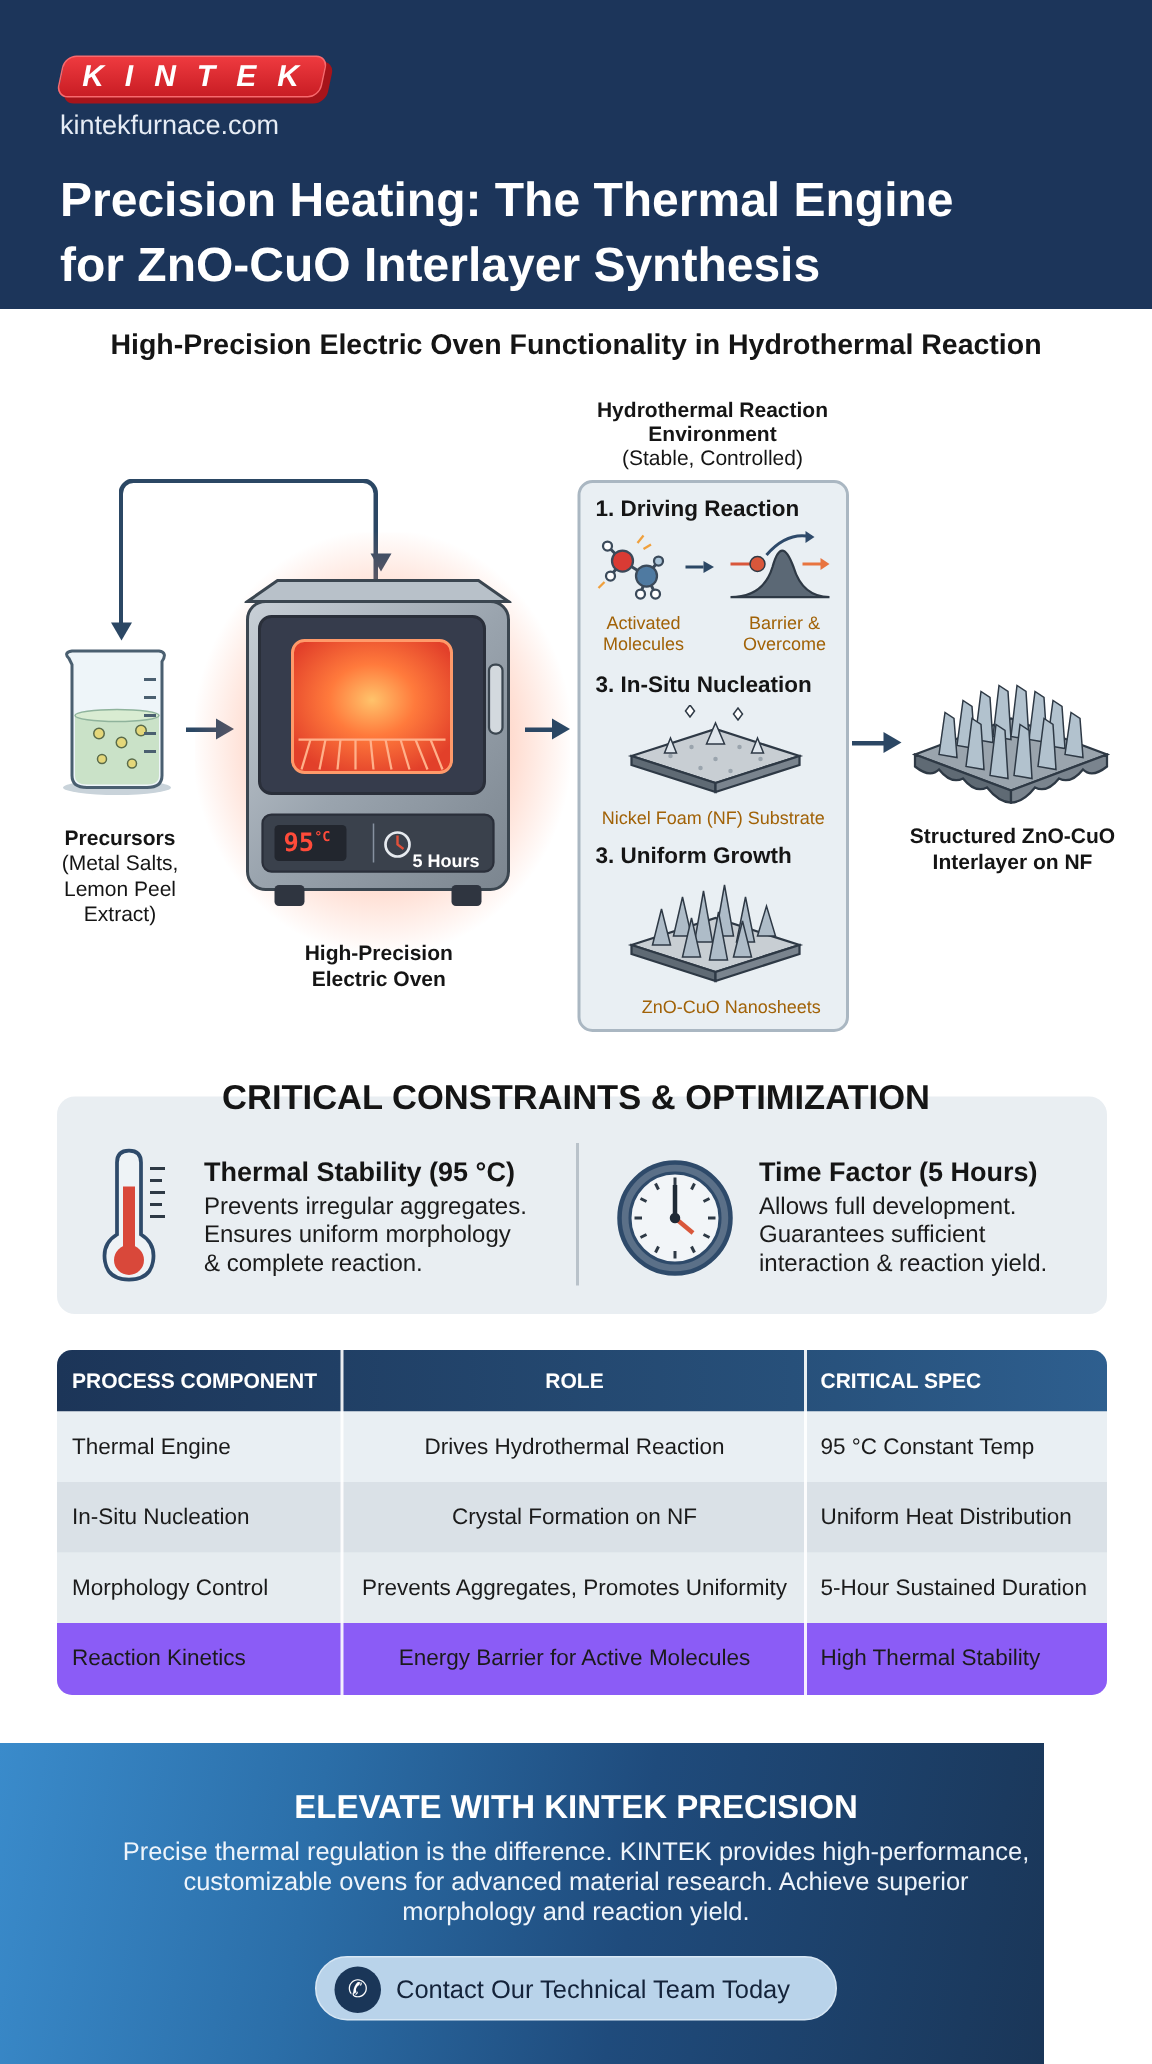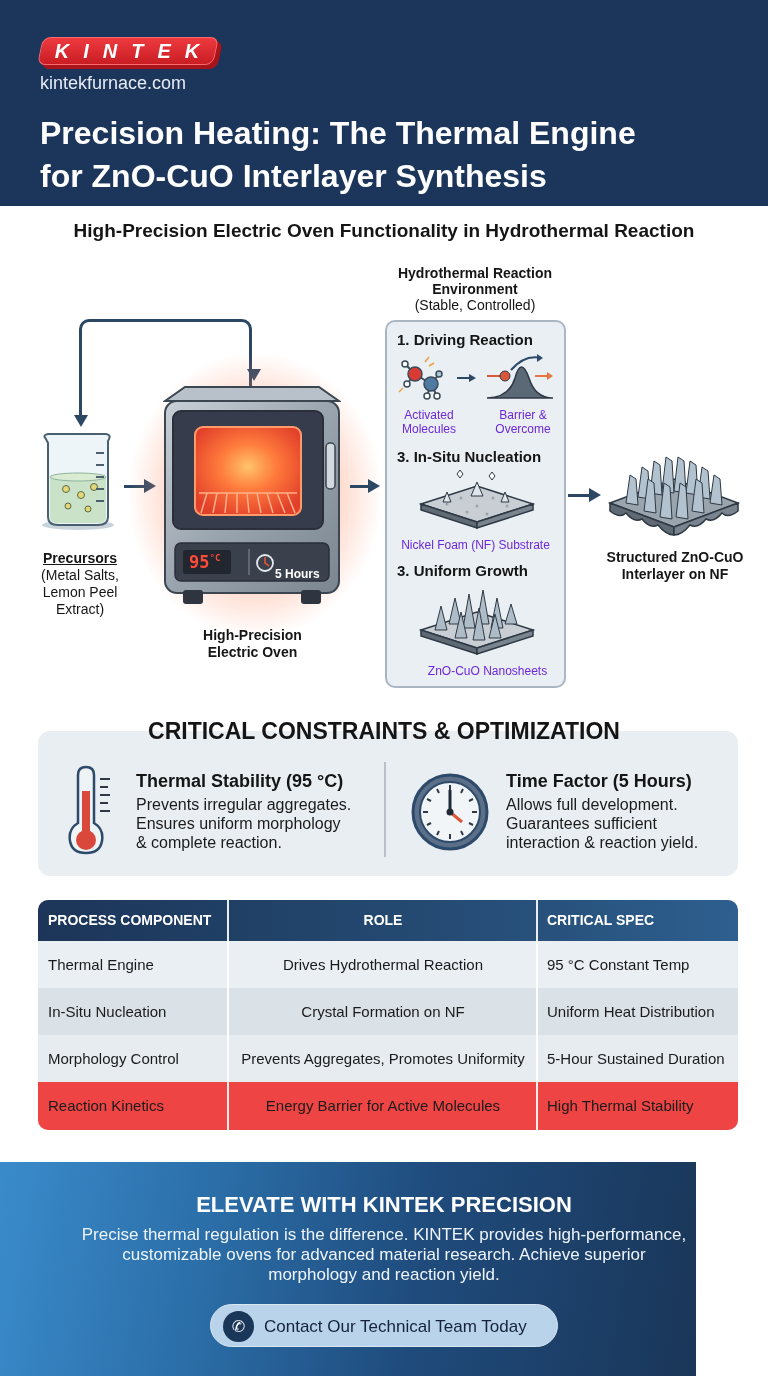--- a/index.html
+++ b/index.html
@@ -20,29 +20,29 @@
   
   .diagram { position: absolute; left: 0; top: 255px; width: 768px; height: 445px; }
   .conn { position: absolute; border-color: #2b4764; border-style: solid; border-width: 0; }
   .arrowhead { position: absolute; width: 0; height: 0; }
   .ah-down { border-left: 7px solid transparent; border-right: 7px solid transparent; border-top: 12px solid #2b4764; }
   .ah-right { border-top: 7px solid transparent; border-bottom: 7px solid transparent; border-left: 12px solid #2b4764; }
   .hline { position: absolute; height: 3px; background: #2b4764; }
 
   .beaker { position: absolute; left: 38px; top: 176px; width: 80px; height: 100px; }
   .label { position: absolute; text-align: center; font-size: 14px; line-height: 17px; color: #151515; }
-  .label b { font-weight: bold; text-decoration: underline; }
+  .label b { font-weight: bold; }
 
   .oven-glow { position: absolute; left: 130px; top: 100px; width: 250px; height: 280px; border-radius: 60px; background: radial-gradient(ellipse at center, rgba(255,120,80,0.55) 0%, rgba(255,140,100,0.35) 45%, rgba(255,170,140,0) 72%); }
   .oven { position: absolute; left: 163px; top: 130px; width: 178px; height: 225px; }
 
   .env-title { position: absolute; left: 380px; top: 10px; width: 190px; text-align: center; font-size: 14px; line-height: 16px; }
   .env-box { position: absolute; left: 385px; top: 65px; width: 181px; height: 368px; border: 2px solid #aab7c2; border-radius: 10px; background: #e9eff3; }
   .env-head { position: absolute; left: 10px; font-weight: bold; font-size: 15px; color: #151515; }
-  .env-cap { position: absolute; font-size: 12px; line-height: 14px; text-align: center; color: #6d28d9; }
+  .env-cap { position: absolute; font-size: 12px; line-height: 14px; text-align: center; color: #a16207; }
 
   
   .cons-box { position: absolute; left: 38px; top: 731px; width: 700px; height: 145px; background: #e9eef2; border-radius: 12px; }
   .cons-title { position: absolute; left: 0; top: 718px; width: 768px; text-align: center; font-weight: bold; font-size: 23px; color: #151515; }
   .cons-div { position: absolute; left: 384px; top: 762px; width: 2px; height: 95px; background: #b9c2ca; }
   .cons-head { position: absolute; font-weight: bold; font-size: 18px; color: #151515; }
   .cons-body { position: absolute; font-size: 16px; line-height: 19px; color: #1b1b1b; }
 
   
   .table { position: absolute; left: 38px; top: 900px; width: 700px; height: 230px; border-radius: 10px; overflow: hidden; background: #e4eaef; }
@@ -343,21 +343,21 @@
   <div class="trow" style="top:88px; background:#dae1e7;">
     <div class="td" style="left:10px;">In-Situ Nucleation</div>
     <div class="td" style="left:190px; width:310px; text-align:center;">Crystal Formation on NF</div>
     <div class="td" style="left:509px;">Uniform Heat Distribution</div>
   </div>
   <div class="trow" style="top:135px; background:#e6ecf0;">
     <div class="td" style="left:10px;">Morphology Control</div>
     <div class="td" style="left:190px; width:310px; text-align:center;">Prevents Aggregates, Promotes Uniformity</div>
     <div class="td" style="left:509px;">5-Hour Sustained Duration</div>
   </div>
-  <div class="trow" style="top:182px; height:48px; background:#ef4444;">
+  <div class="trow" style="top:182px; height:48px; background:#8b5cf6;">
     <div class="td" style="left:10px;">Reaction Kinetics</div>
     <div class="td" style="left:190px; width:310px; text-align:center;">Energy Barrier for Active Molecules</div>
     <div class="td" style="left:509px;">High Thermal Stability</div>
   </div>
   <div class="vsep" style="left:189px;"></div>
   <div class="vsep" style="left:498px;"></div>
 </div>
 
 <div class="footer">
   <div class="f-title">ELEVATE WITH KINTEK PRECISION</div>

